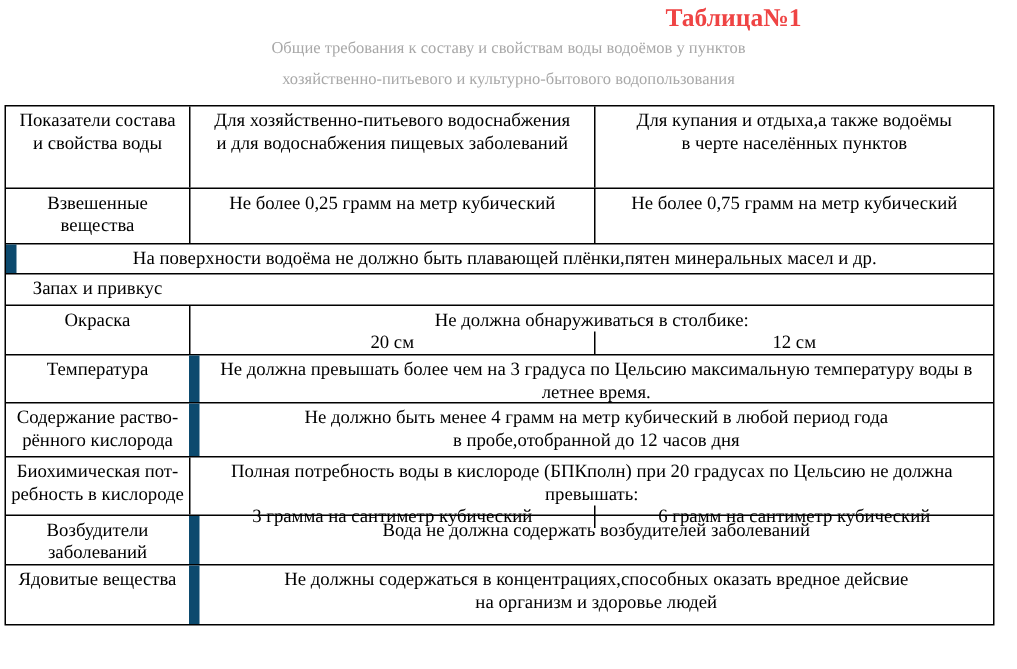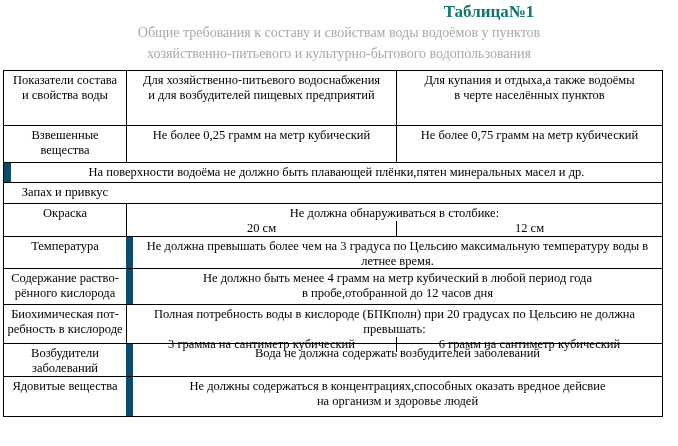--- a/index.html
+++ b/index.html
@@ -8,25 +8,25 @@
 
   .page { width:678px; height:446px; position:relative; }
 
   .doc-title {
     margin-top:2px;
     text-align:center;
     padding-left:300px;
     font-size:17px;
     line-height:19px;
     font-weight:bold;
-    color:#0f766e;
+    color:#ef4444;
   }
   .doc-subtitle {
     text-align:center;
-    font-size:14px;
+    font-size:11px;
     line-height:21px;
     color:#a8a8a8;
     white-space:pre-line;
     margin-top:1px;
   }
 
   .tbl {
     margin:6px 0 0 3px;
     width:660px;
     border:1px solid #000;
@@ -65,21 +65,21 @@
   <div class="doc-title">Таблица№1</div>
   <div class="doc-subtitle">Общие требования к составу и свойствам воды водоёмов у пунктов
 хозяйственно-питьевого и культурно-бытового водопользования</div>
 
   <div class="tbl">
 
     <div class="row h-header">
       <div class="cell label">Показатели состава
 и свойства воды</div>
       <div class="cell c2">Для хозяйственно-питьевого водоснабжения
-и для возбудителей пищевых предприятий</div>
+и для водоснабжения пищевых заболеваний</div>
       <div class="cell c3">Для купания и отдыха,а также водоёмы
 в черте населённых пунктов</div>
     </div>
 
     <div class="row h-suspended">
       <div class="cell label">Взвешенные
 вещества</div>
       <div class="cell c2">Не более 0,25 грамм на метр кубический</div>
       <div class="cell c3">Не более 0,75 грамм на метр кубический</div>
     </div>

